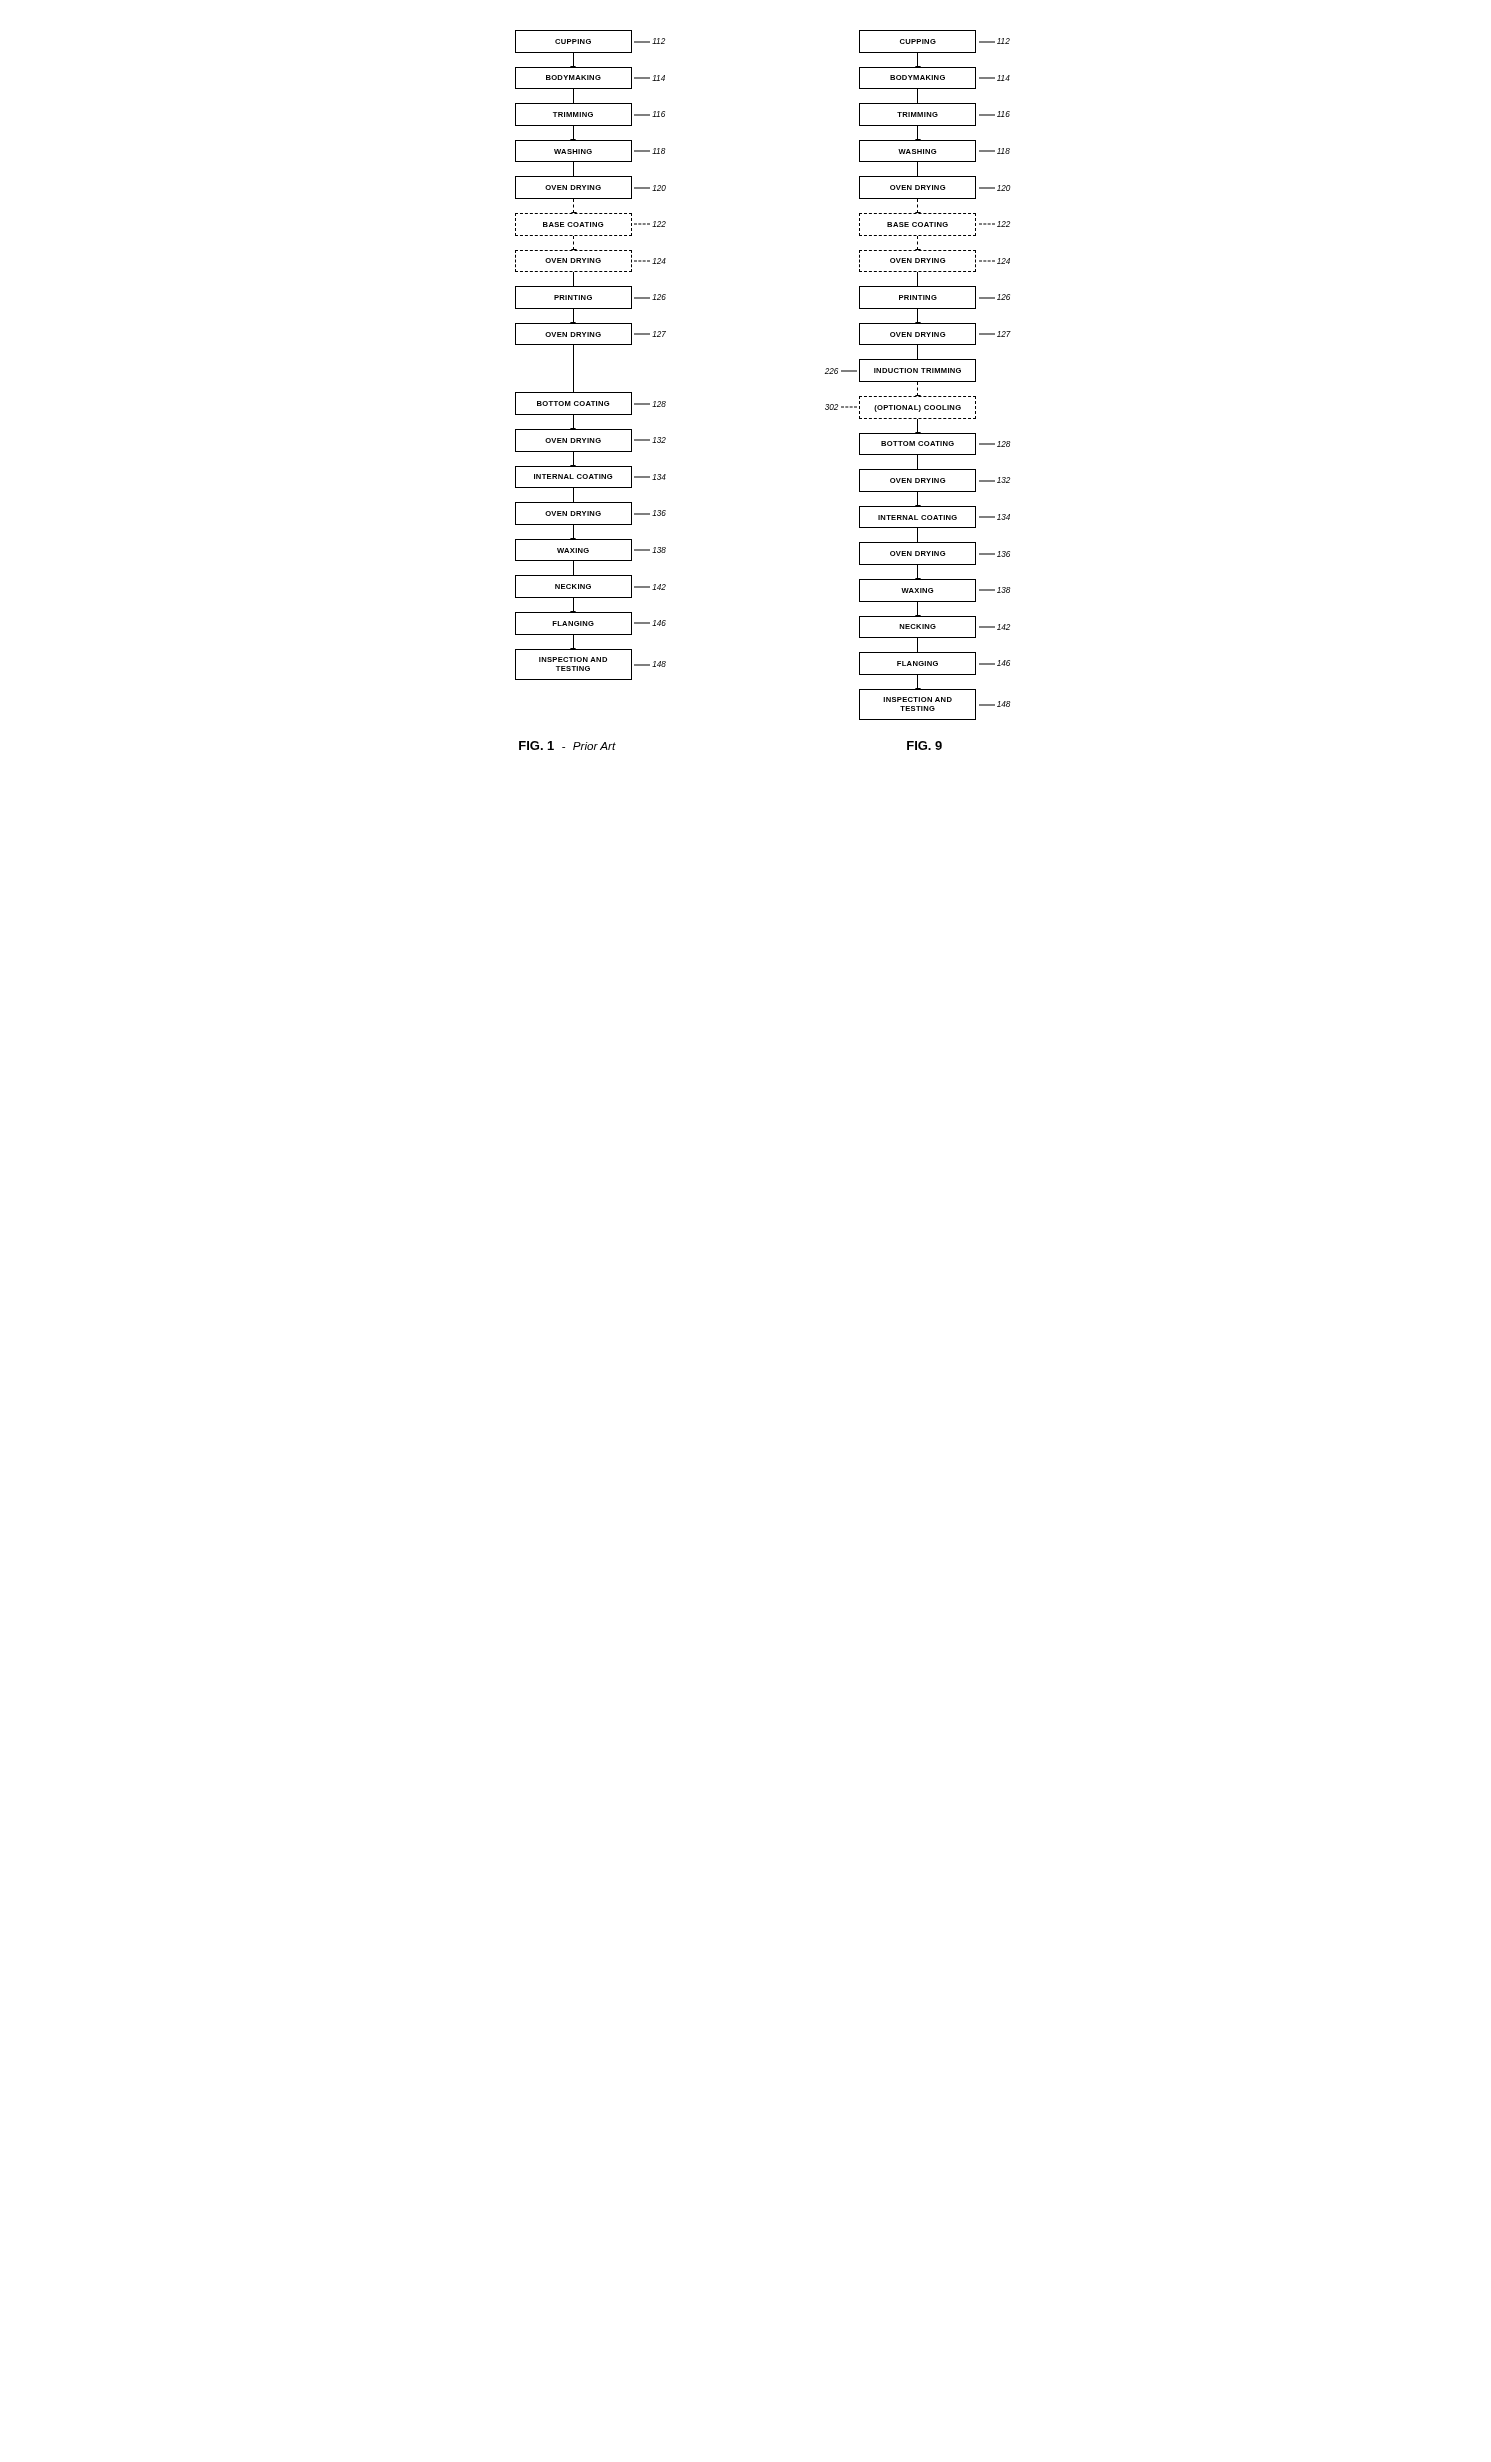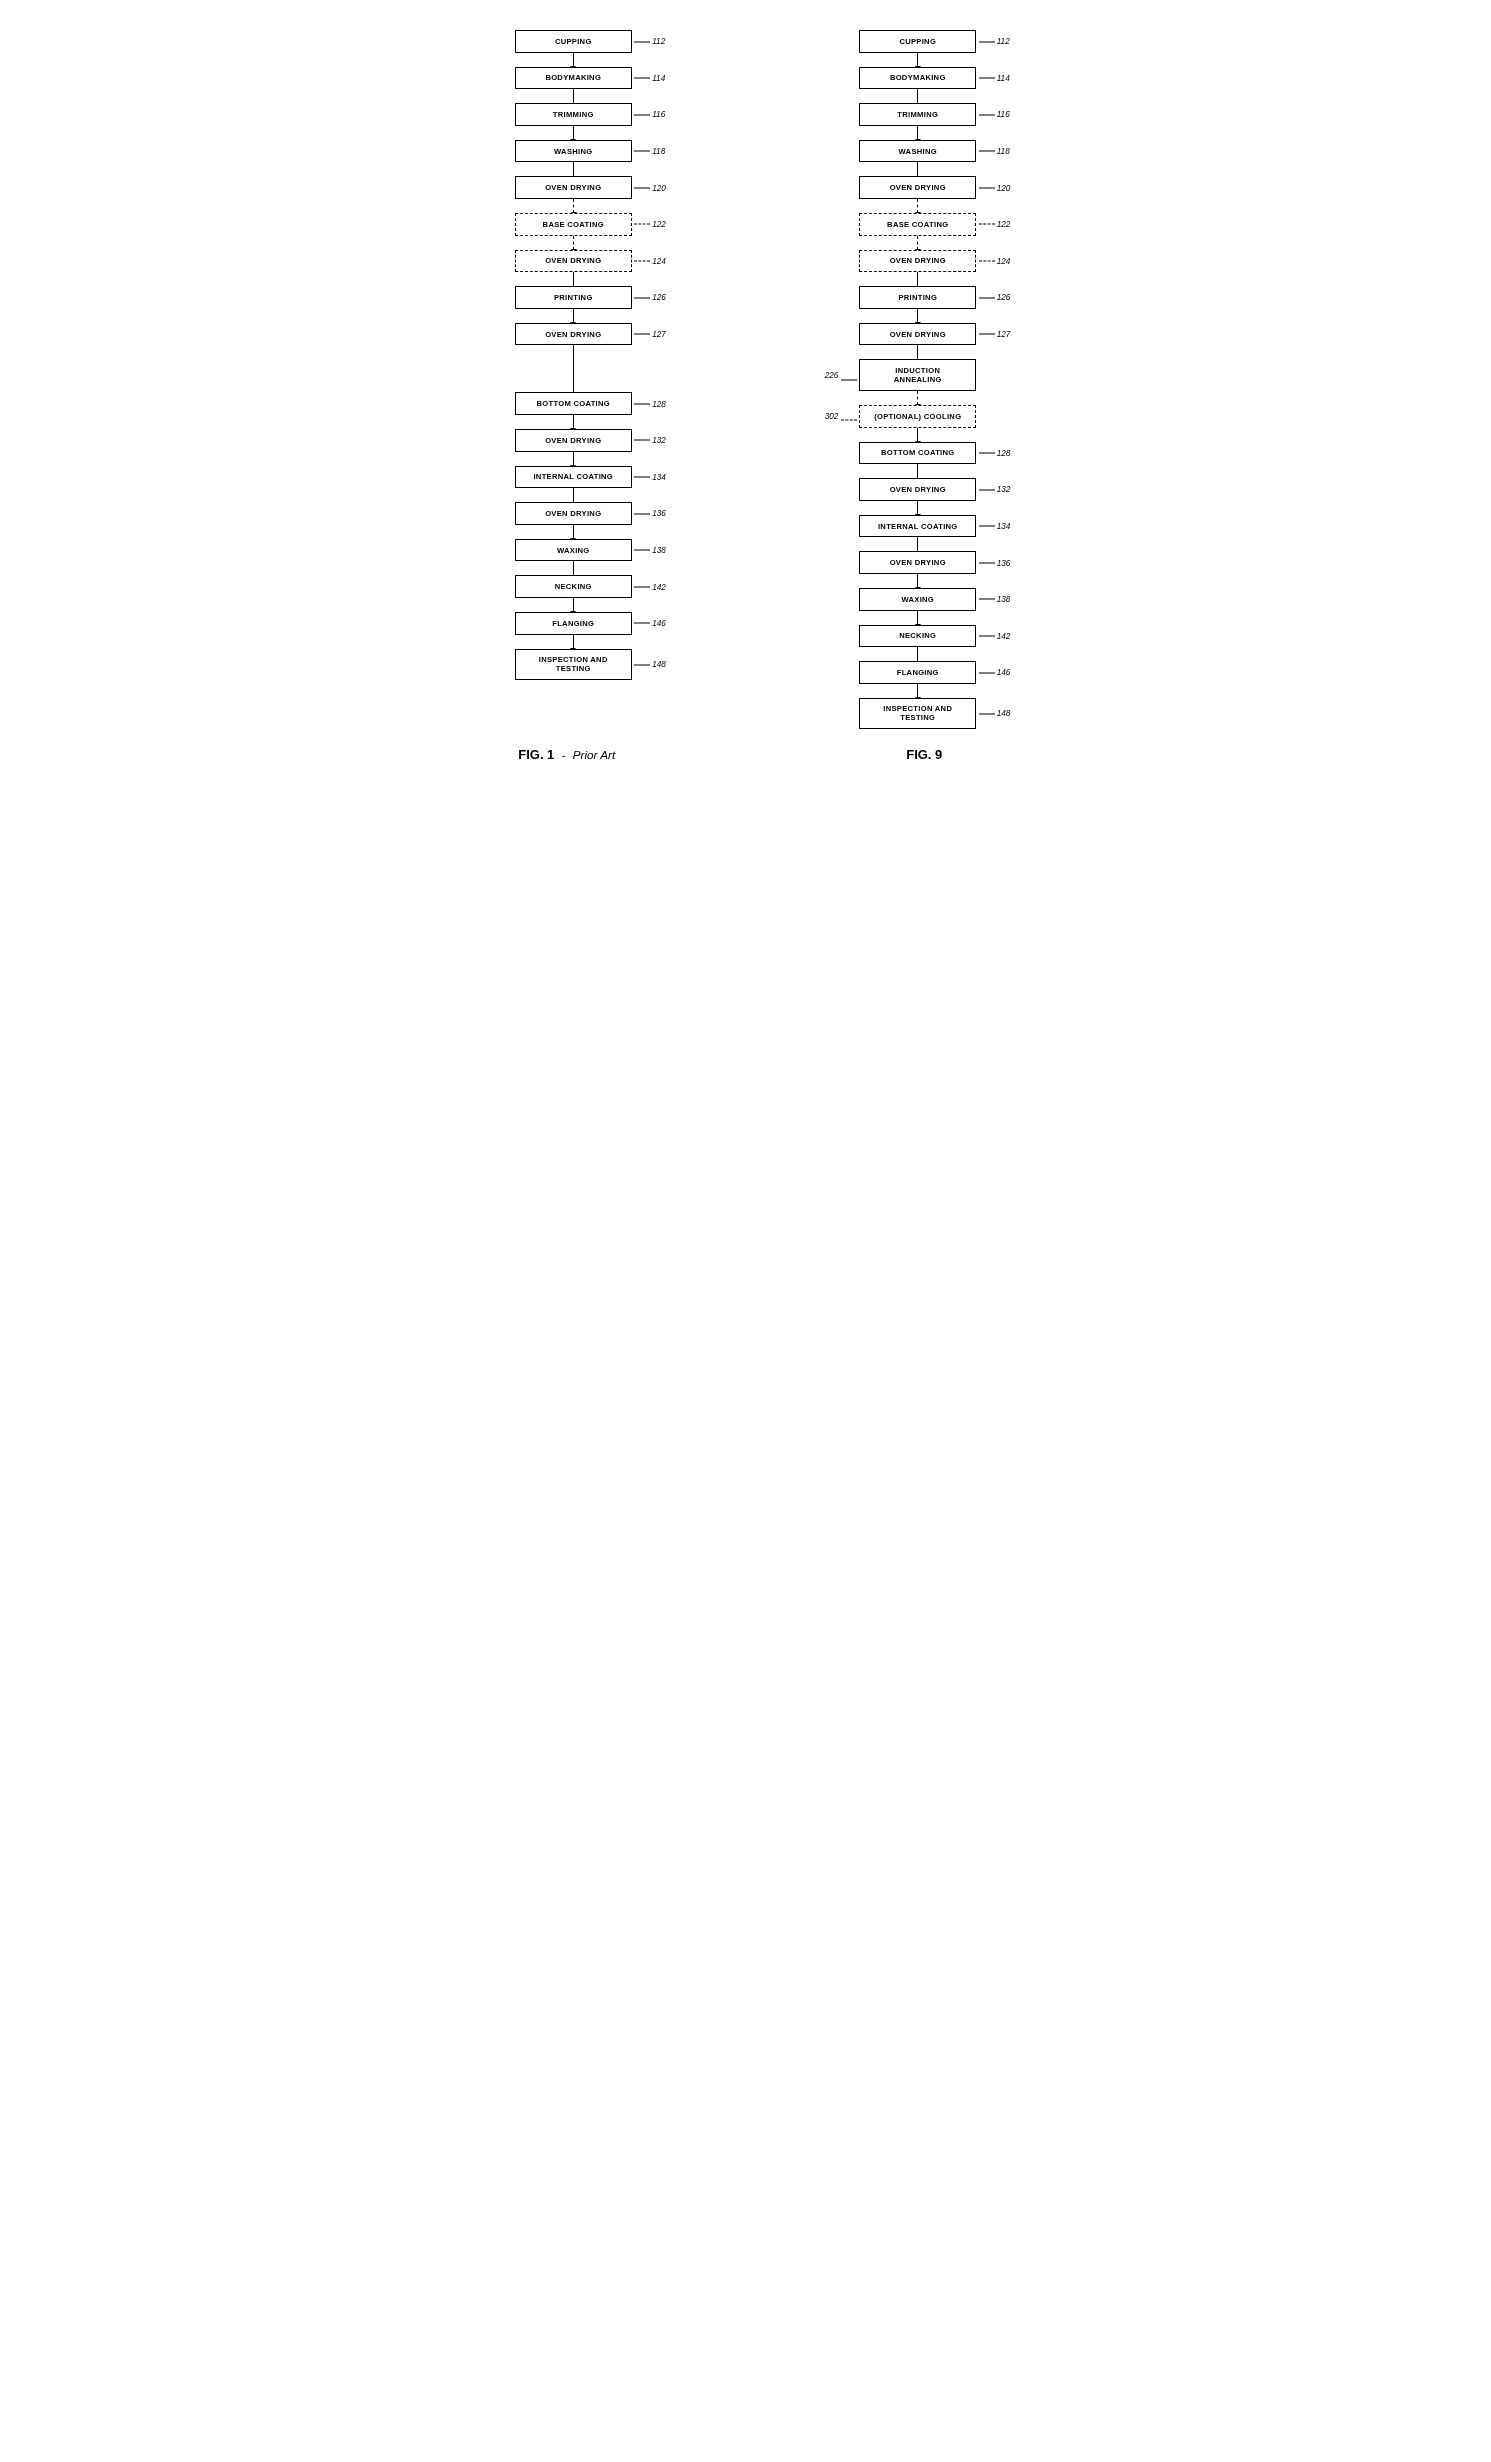--- a/index.html
+++ b/index.html
@@ -96,21 +96,21 @@
       white-space: nowrap;
       font-style: italic;
       font-size: 8.2px;
     }
     .ref-left {
       position: absolute;
       right: calc(100% + 2.3px);
       top: 50%;
       transform: translateY(-50%);
       display: flex;
-      align-items: flex-end;
+      align-items: center;
       white-space: nowrap;
       font-style: italic;
       font-size: 8.2px;
     }
     .fig-label-row {
       display: flex;
       flex-direction: row;
       gap: 73px;
       justify-content: center;
       width: 100%;
@@ -483,21 +483,21 @@
         <div class="arrow-down"></div>
       </div>
 
       <div class="step-wrapper">
         <div class="box-with-label">
           <div class="box-anchor">
             <div class="ref-left">
               <span style="font-style:italic;">226</span>
               <span style="display:inline-block;width:16.3px;height:0.6px;background:#000;vertical-align:middle;margin-left:2.3px;"></span>
             </div>
-            <div class="box">INDUCTION ANNEALING</div>
+            <div class="box">INDUCTION TRIMMING</div>
           </div>
         </div>
         <div class="arrow-down" style="background:none;border-left:1.2px dashed #000;height:14px;"></div>
       </div>
 
       <div class="step-wrapper">
         <div class="box-with-label">
           <div class="box-anchor">
             <div class="ref-left">
               <span style="font-style:italic;">302</span>

